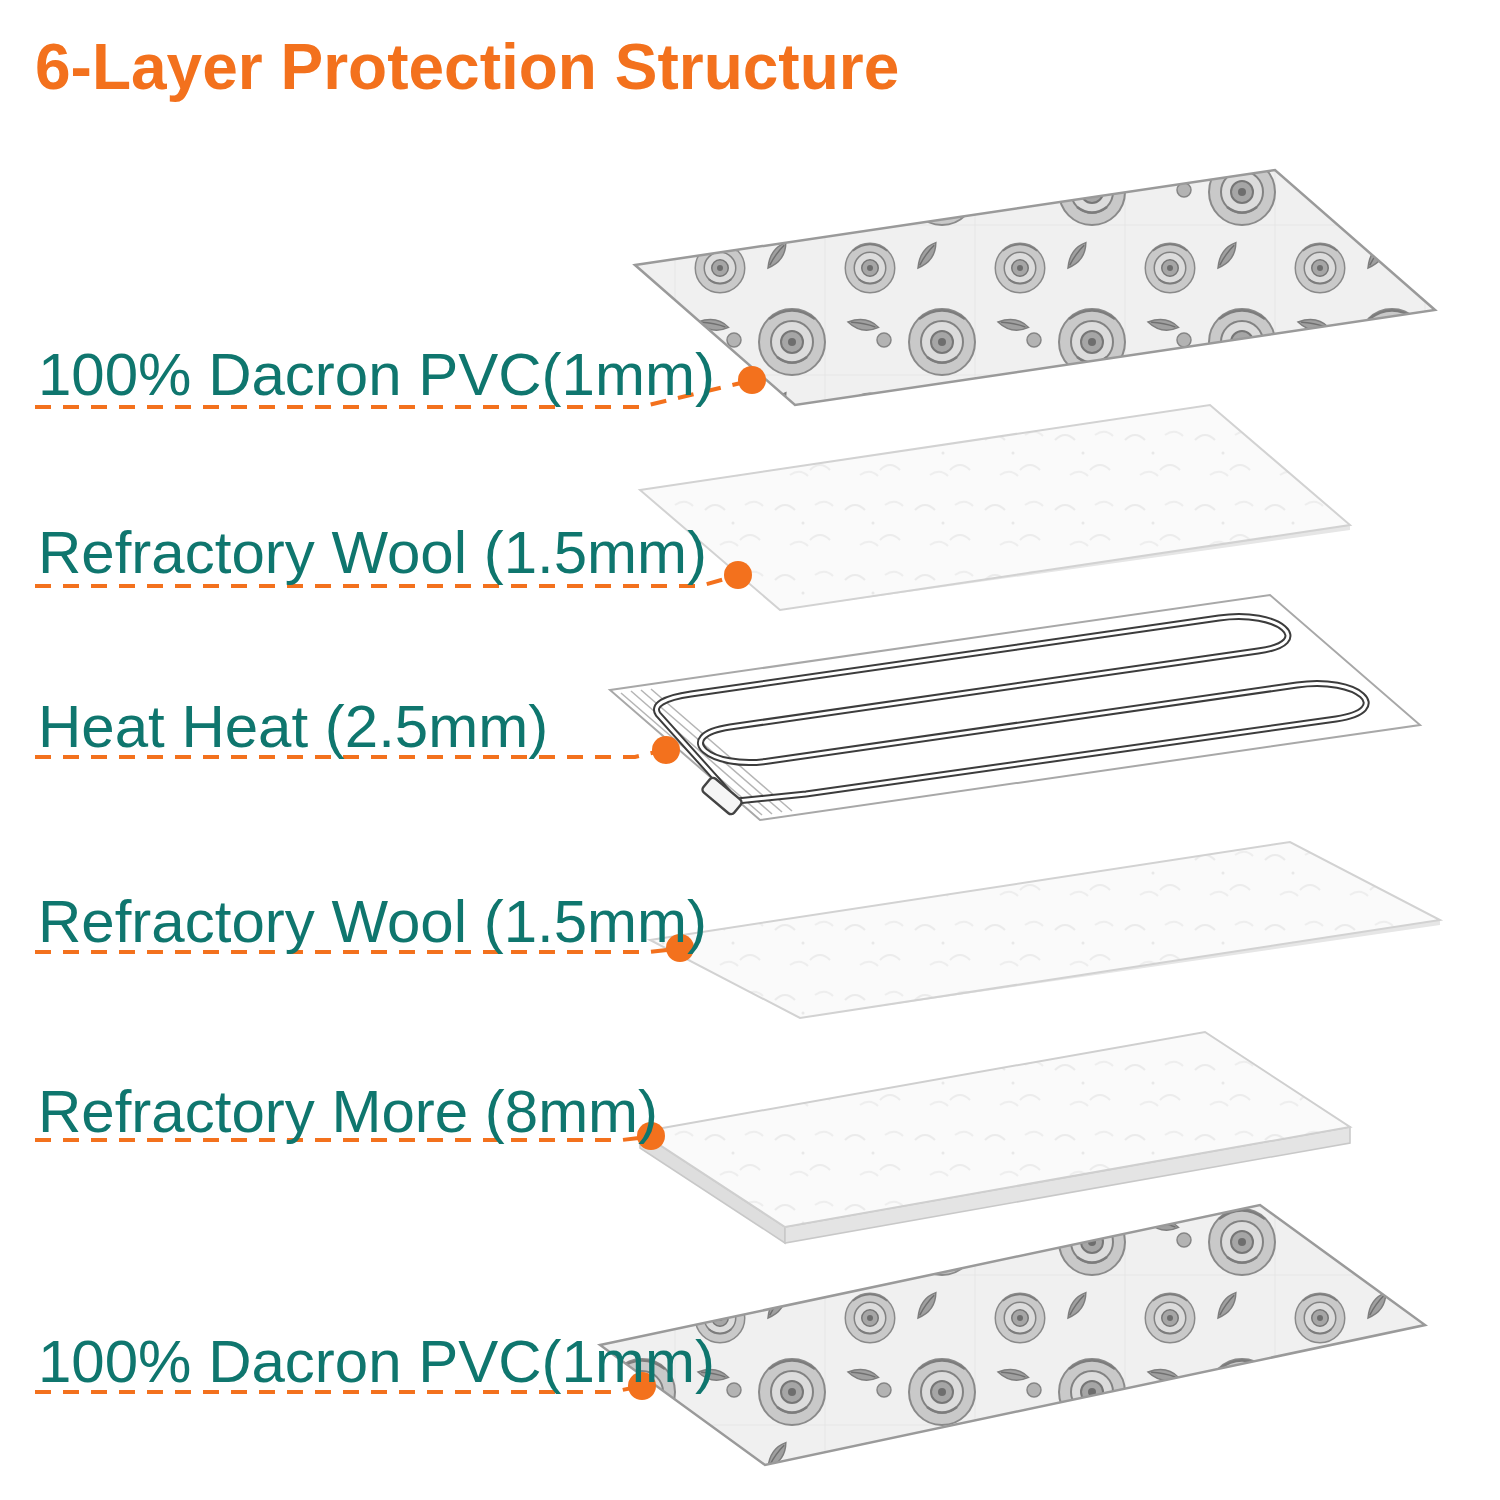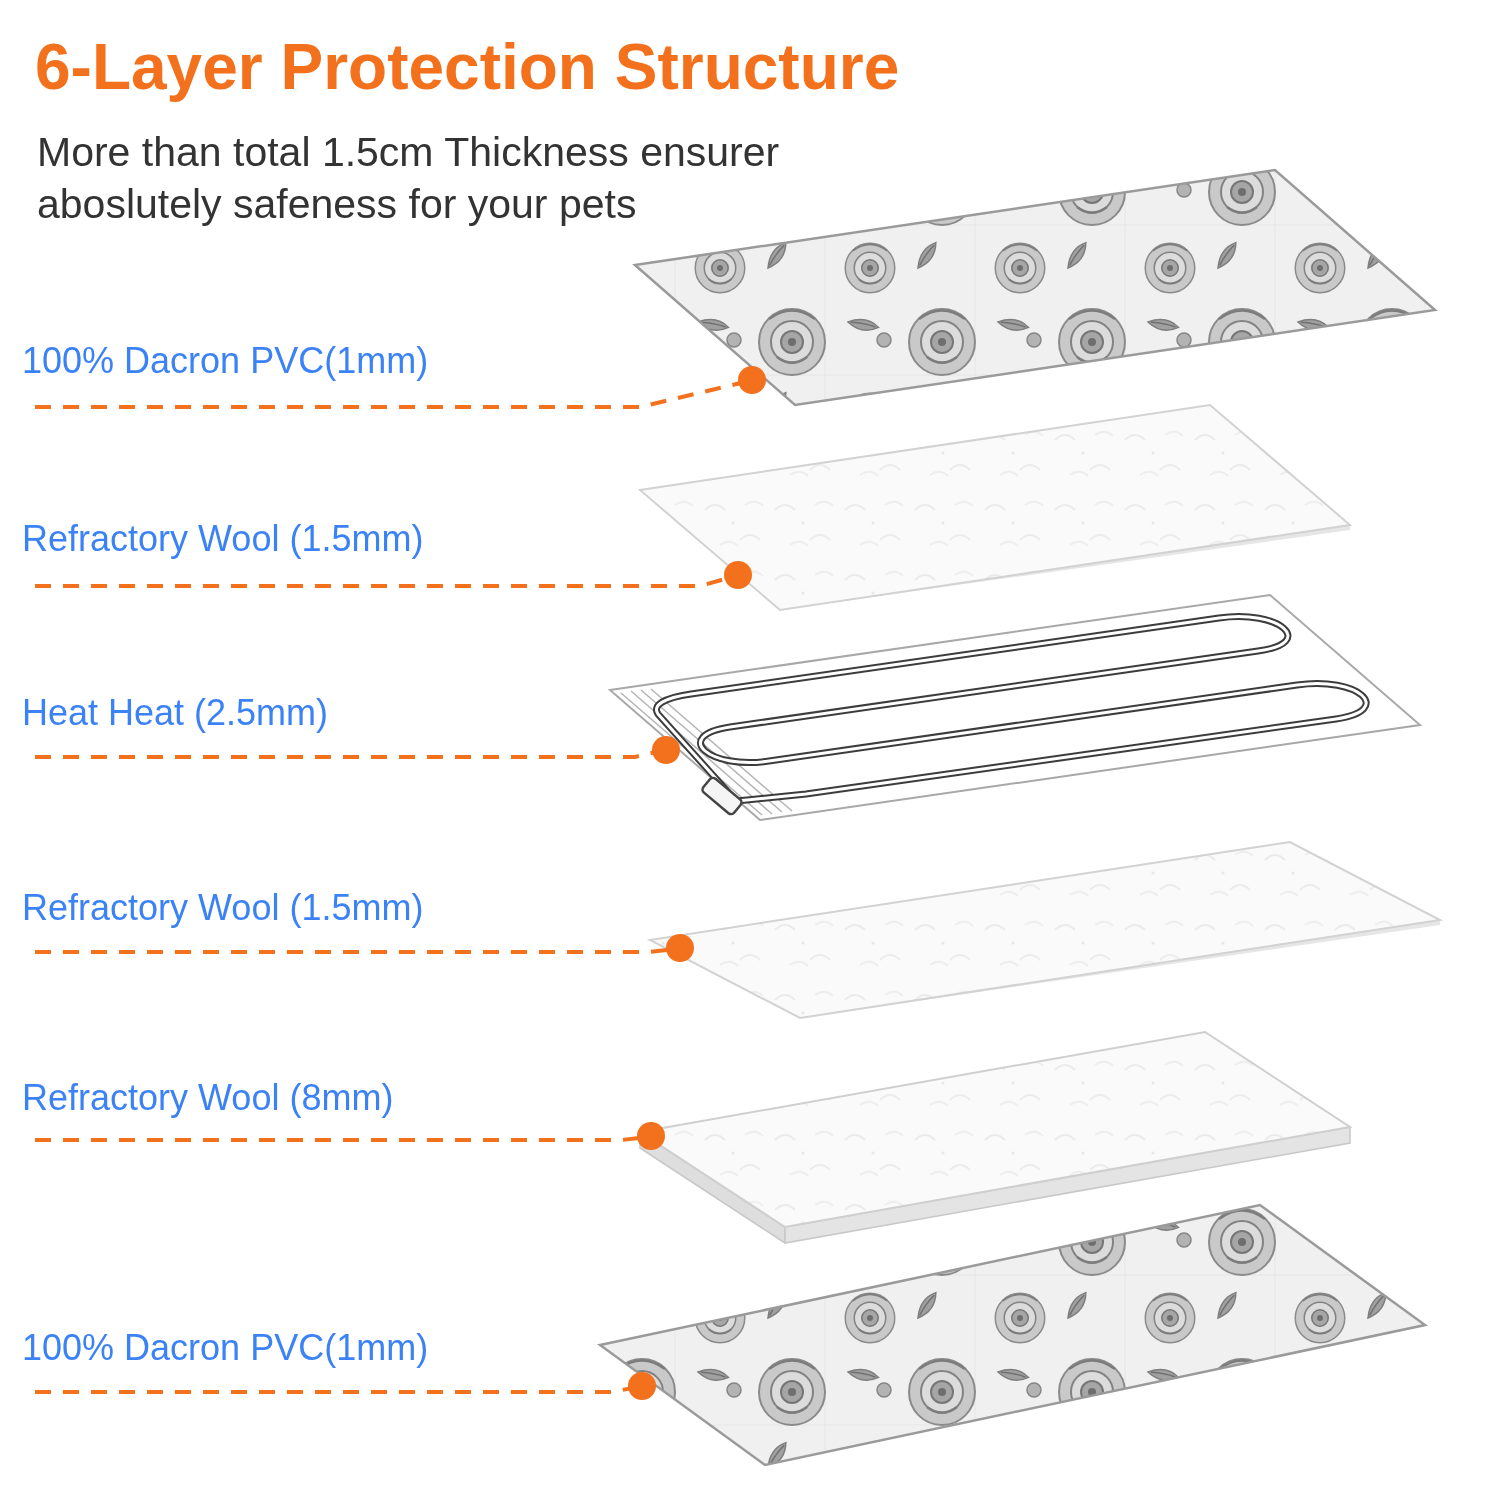--- a/index.html
+++ b/index.html
@@ -38,23 +38,23 @@
     position: absolute;
     left: 37px;
     top: 126px;
     font-size: 41px;
     color: #333333;
     line-height: 1.27;
     white-space: nowrap;
   }
   .layer-label {
     position: absolute;
-    left: 22px;
-    font-size: 36px;
-    color: #3b82f6;
+    left: 38px;
+    font-size: 60px;
+    color: #0f766e;
     white-space: nowrap;
   }
   .label-1 { top: 340px; }
   .label-2 { top: 518px; }
   .label-3 { top: 692px; }
   .label-4 { top: 887px; }
   .label-5 { top: 1077px; }
   .label-6 { top: 1327px; }
 </style>
 </head>
@@ -170,25 +170,21 @@
       <circle cx="738" cy="575" r="14"></circle>
       <circle cx="666" cy="750" r="14"></circle>
       <circle cx="680" cy="948" r="14"></circle>
       <circle cx="651" cy="1136" r="14"></circle>
       <circle cx="642" cy="1386" r="14"></circle>
     </g>
   </svg>
 
   <div class="page-title">6-Layer Protection Structure</div>
 
-  <div class="subtitle">
-    <div>More than total 1.5cm Thickness ensurer</div>
-    <div>aboslutely safeness for your pets</div>
-  </div>
 
   <div class="layer-label label-1">100% Dacron PVC(1mm)</div>
   <div class="layer-label label-2">Refractory Wool (1.5mm)</div>
   <div class="layer-label label-3">Heat Heat (2.5mm)</div>
   <div class="layer-label label-4">Refractory Wool (1.5mm)</div>
-  <div class="layer-label label-5">Refractory Wool (8mm)</div>
+  <div class="layer-label label-5">Refractory More (8mm)</div>
   <div class="layer-label label-6">100% Dacron PVC(1mm)</div>
 
 </div>
 
 </body></html>

